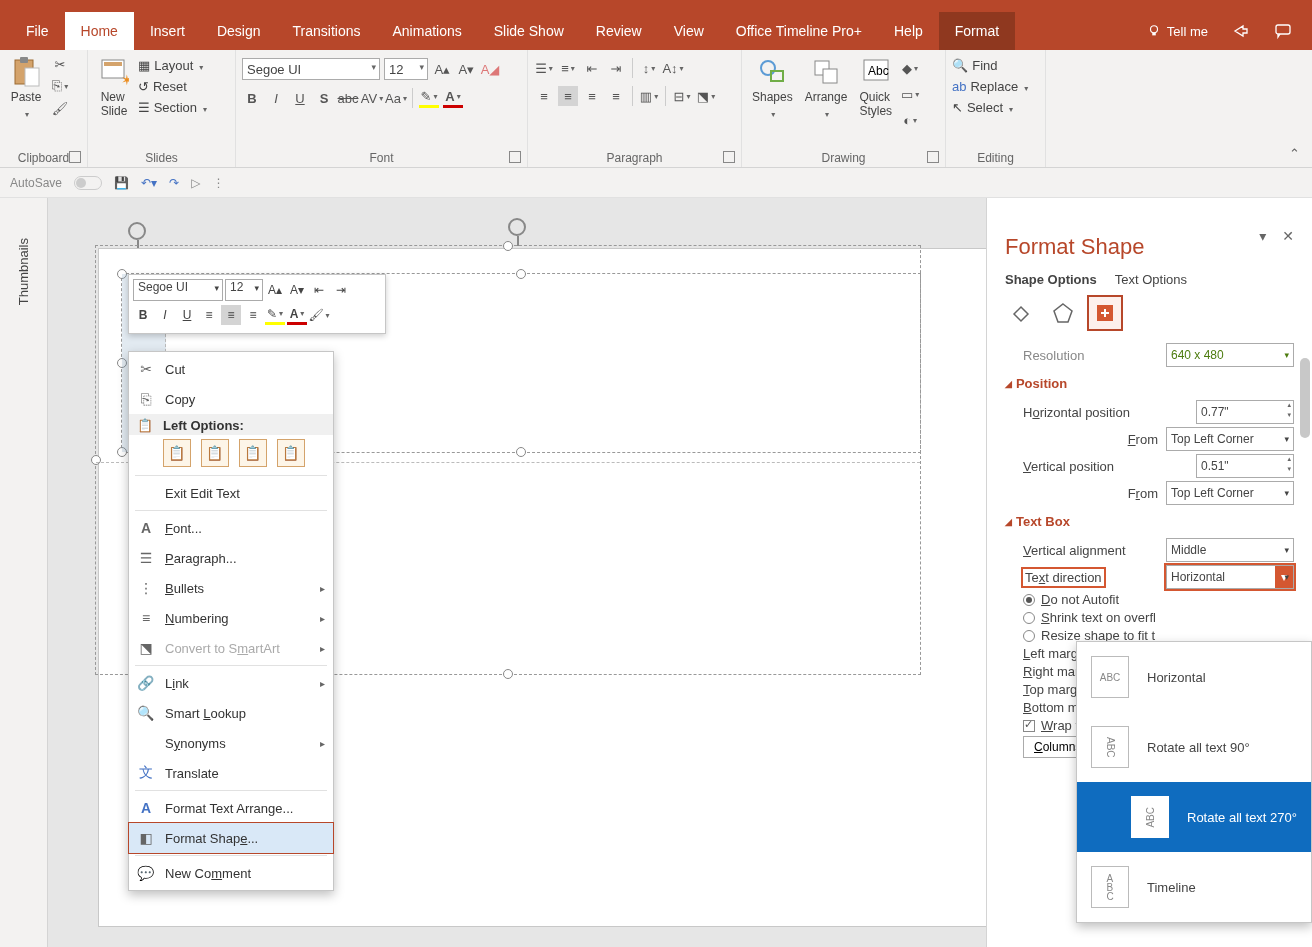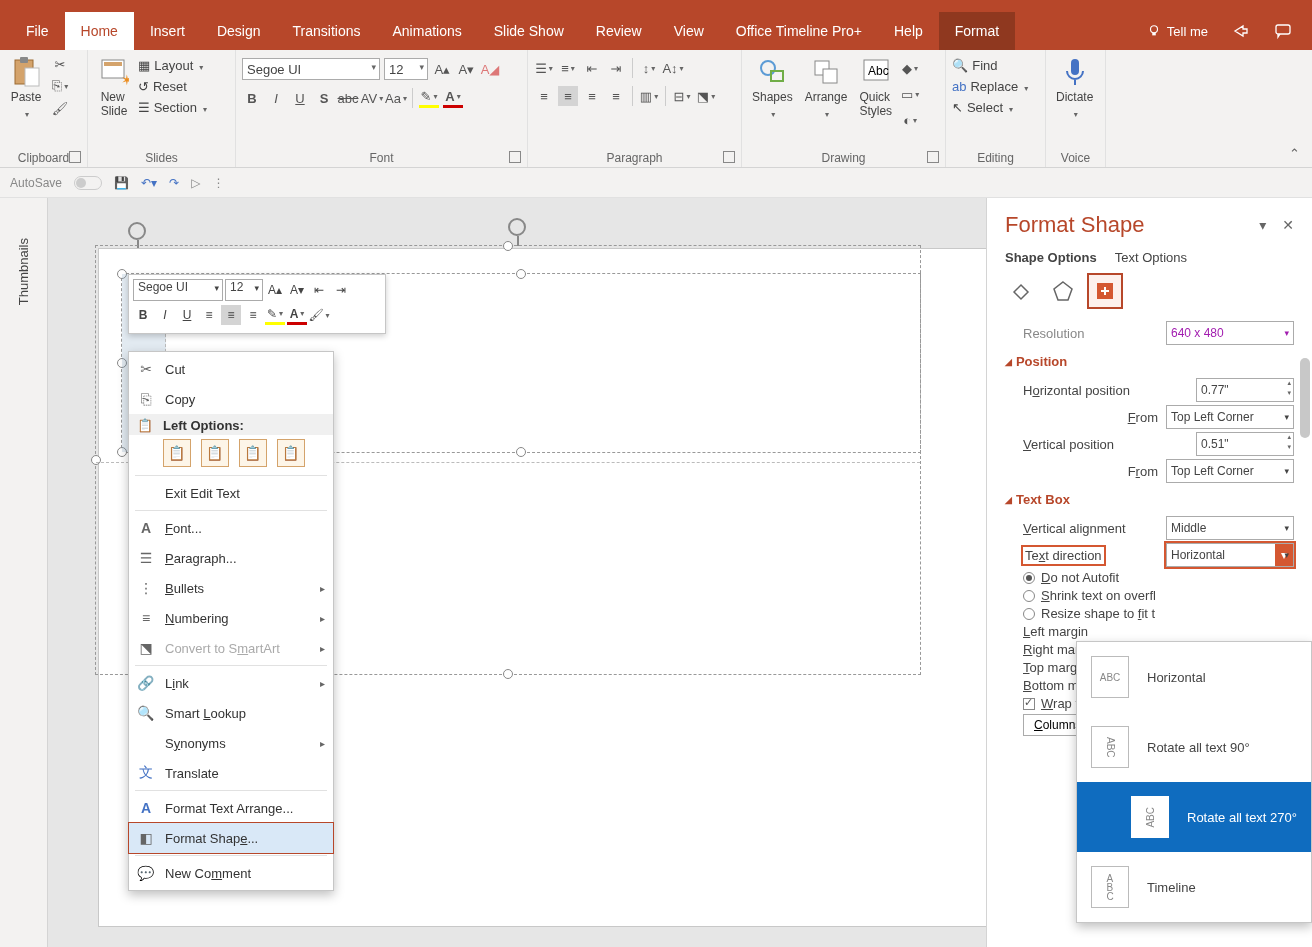--- a/index.html
+++ b/index.html
@@ -71,21 +71,21 @@
 .cm-item.sub::after { content: "▸"; position: absolute; right: 8px; color: #666; font-size: 10px; }
 .cm-item.highlighted { background: #d9e8f7; outline: 1px solid #b7472a; }
 .cm-sep { height: 1px; background: #e1e1e1; margin: 2px 6px; }
 .cm-header { padding: 4px 10px 2px 34px; font-weight: 600; font-size: 13px; color: #333; background: #f0f0f0; }
 .paste-icons { display: flex; gap: 10px; padding: 4px 10px 6px 34px; }
 .paste-icons span { width: 28px; height: 28px; border: 1px solid #d4a36b; background: #fdf5e8; display: flex; align-items: center; justify-content: center; font-size: 14px; }
 
 
 .pane { position: absolute; top: 198px; right: 0; width: 326px; bottom: 0; background: #fff; border-left: 1px solid #d4d4d4; padding: 14px 18px; overflow: hidden; }
 .pane-title { color: #6f6f6f; font-size: 22px; font-weight: 300; margin-bottom: 12px; display: flex; align-items: center; }
-.pane-title span.orange { color: #b7472a; }
+.pane-title span.orange { color: #b7472a; margin-top: 22px; }
 .pane-close { margin-left: auto; display: flex; gap: 16px; color: #666; font-size: 14px; }
 .pane-tabs { display: flex; gap: 18px; font-size: 13px; margin-bottom: 10px; }
 .pane-tabs .pt { color: #444; }
 .pane-tabs .pt.active { font-weight: 600; }
 .pane-icons { display: flex; gap: 10px; margin-bottom: 14px; }
 .pane-icons .picon { width: 32px; height: 32px; display: flex; align-items: center; justify-content: center; }
 .pane-icons .picon.active { outline: 2px solid #b7472a; background: #fdf0ec; }
 .section-head { color: #b7472a; font-size: 13px; font-weight: 600; padding: 6px 0; display: flex; align-items: center; gap: 4px; }
 .section-head::before { content: "◢"; font-size: 9px; transform: rotate(0); }
 .field-row { display: flex; align-items: center; gap: 8px; margin: 3px 0; font-size: 13px; color: #444; }
@@ -326,35 +326,20 @@
         </div>
       <div class="row">
           <span>↖</span>
           <span>Select</span>
           <span class="dd-arrow"></span>
         </div>
     </div>
     <div class="group-label">Editing</div>
   </div>
 
-  <div class="group" style="width:60px">
-    <div class="group-content">
-      <div class="big-btn">
-          <div class="icon">
-            <svg width="24" height="30" viewBox="0 0 24 30">
-              <rect x="8" y="2" width="8" height="16" rx="4" fill="#4472c4"></rect>
-              <path d="M4 14a8 8 0 0016 0M12 22v6" stroke="#4472c4" stroke-width="2" fill="none"></path>
-            </svg>
-          </div>
-          <span>Dictate</span>
-          <span class="dd-arrow"></span>
-        </div>
-    </div>
-    <div class="group-label">Voice</div>
-  </div>
   <div style="flex:1;display:flex;align-items:flex-end;justify-content:flex-end;padding:6px 12px">
       <span style="color:#666">⌃</span>
     </div>
 </div>
 
 <div class="qat">
   <span>AutoSave</span>
   <span class="toggle">
       <span></span>
     </span>
@@ -525,21 +510,21 @@
     <div class="picon active">
         <svg width="22" height="22" viewBox="0 0 22 22">
           <rect x="3" y="3" width="16" height="16" fill="#d45731"></rect>
           <path d="M7 11h8M11 7v8" stroke="#fff" stroke-width="2"></path>
         </svg>
       </div>
   </div>
 
   <div class="field-row indent" style="color:#888">
     <span class="lbl">Resolution</span>
-    <span class="sel" style="color:#a21caf">640 x 480</span>
+    <span class="sel" style="color:#4d7c0f">640 x 480</span>
   </div>
 
   <div class="section-head">Position</div>
   <div class="field-row indent">
       <span class="lbl">H<u class="shortcut">o</u>rizontal position</span>
       <span class="val spin">0.77"</span>
     </div>
   <div class="field-row indent">
       <span class="lbl" style="text-align:right"><u class="shortcut">F</u>rom</span>
       <span class="sel">Top Left Corner</span>

